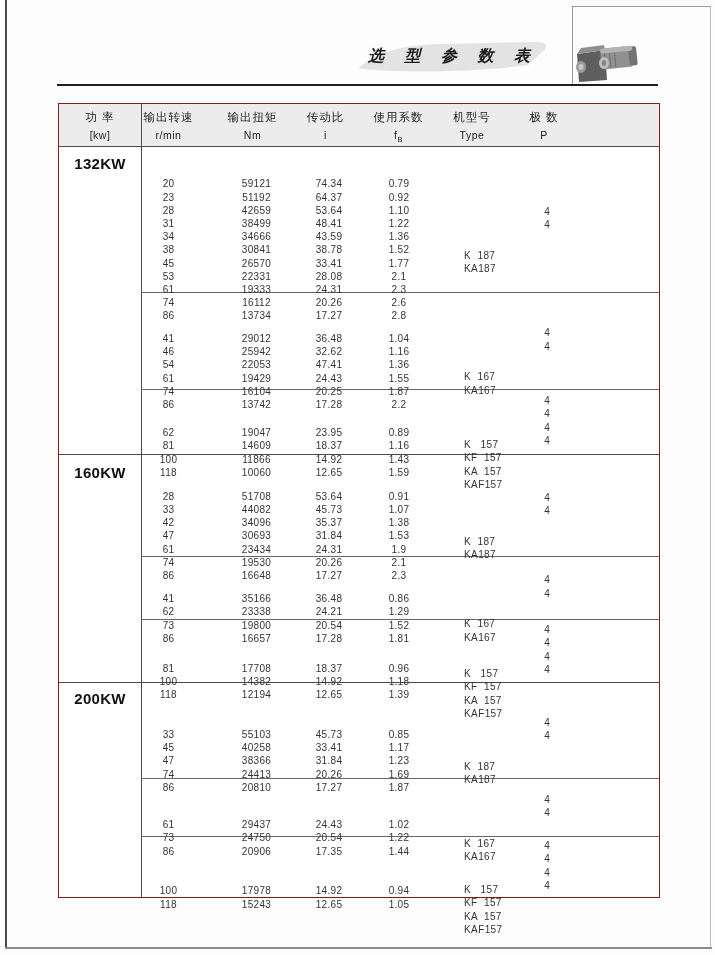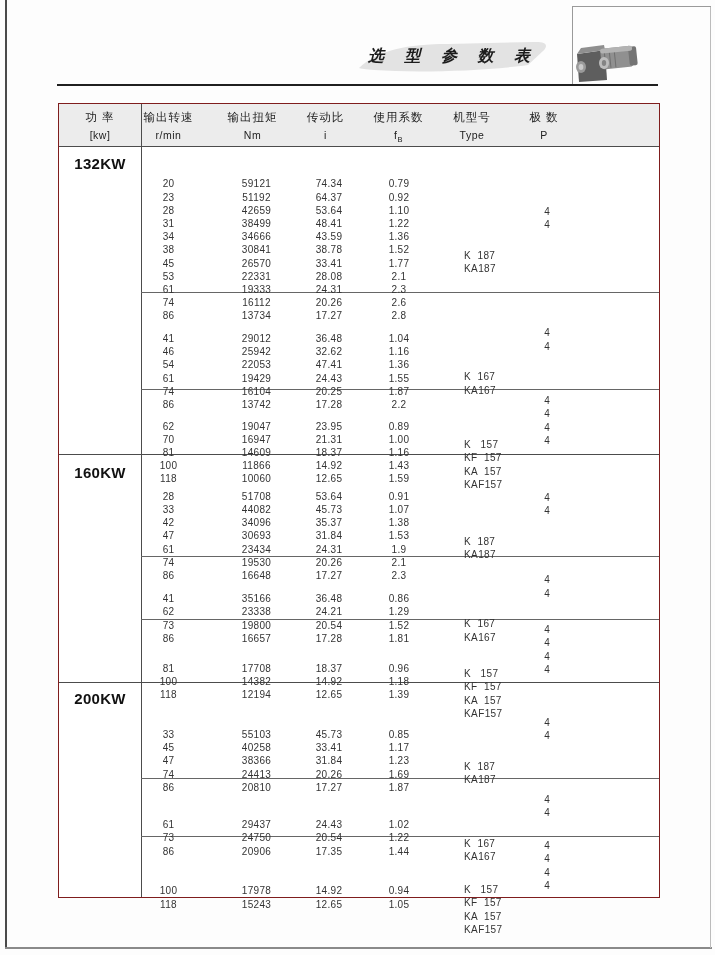--- a/index.html
+++ b/index.html
@@ -271,26 +271,20 @@
         </div>
         <div class="block" style="top: 285px; height: 65px;">
           <div class="rows">
             <div class="row">
               <span class="c-speed">62</span>
               <span class="c-torque">19047</span>
               <span class="c-ratio">23.95</span>
               <span class="c-factor">0.89</span>
             </div>
             <div class="row">
-              <span class="c-speed">70</span>
-              <span class="c-torque">16947</span>
-              <span class="c-ratio">21.31</span>
-              <span class="c-factor">1.00</span>
-            </div>
-            <div class="row">
               <span class="c-speed">81</span>
               <span class="c-torque">14609</span>
               <span class="c-ratio">18.37</span>
               <span class="c-factor">1.16</span>
             </div>
             <div class="row">
               <span class="c-speed">100</span>
               <span class="c-torque">11866</span>
               <span class="c-ratio">14.92</span>
               <span class="c-factor">1.43</span>

